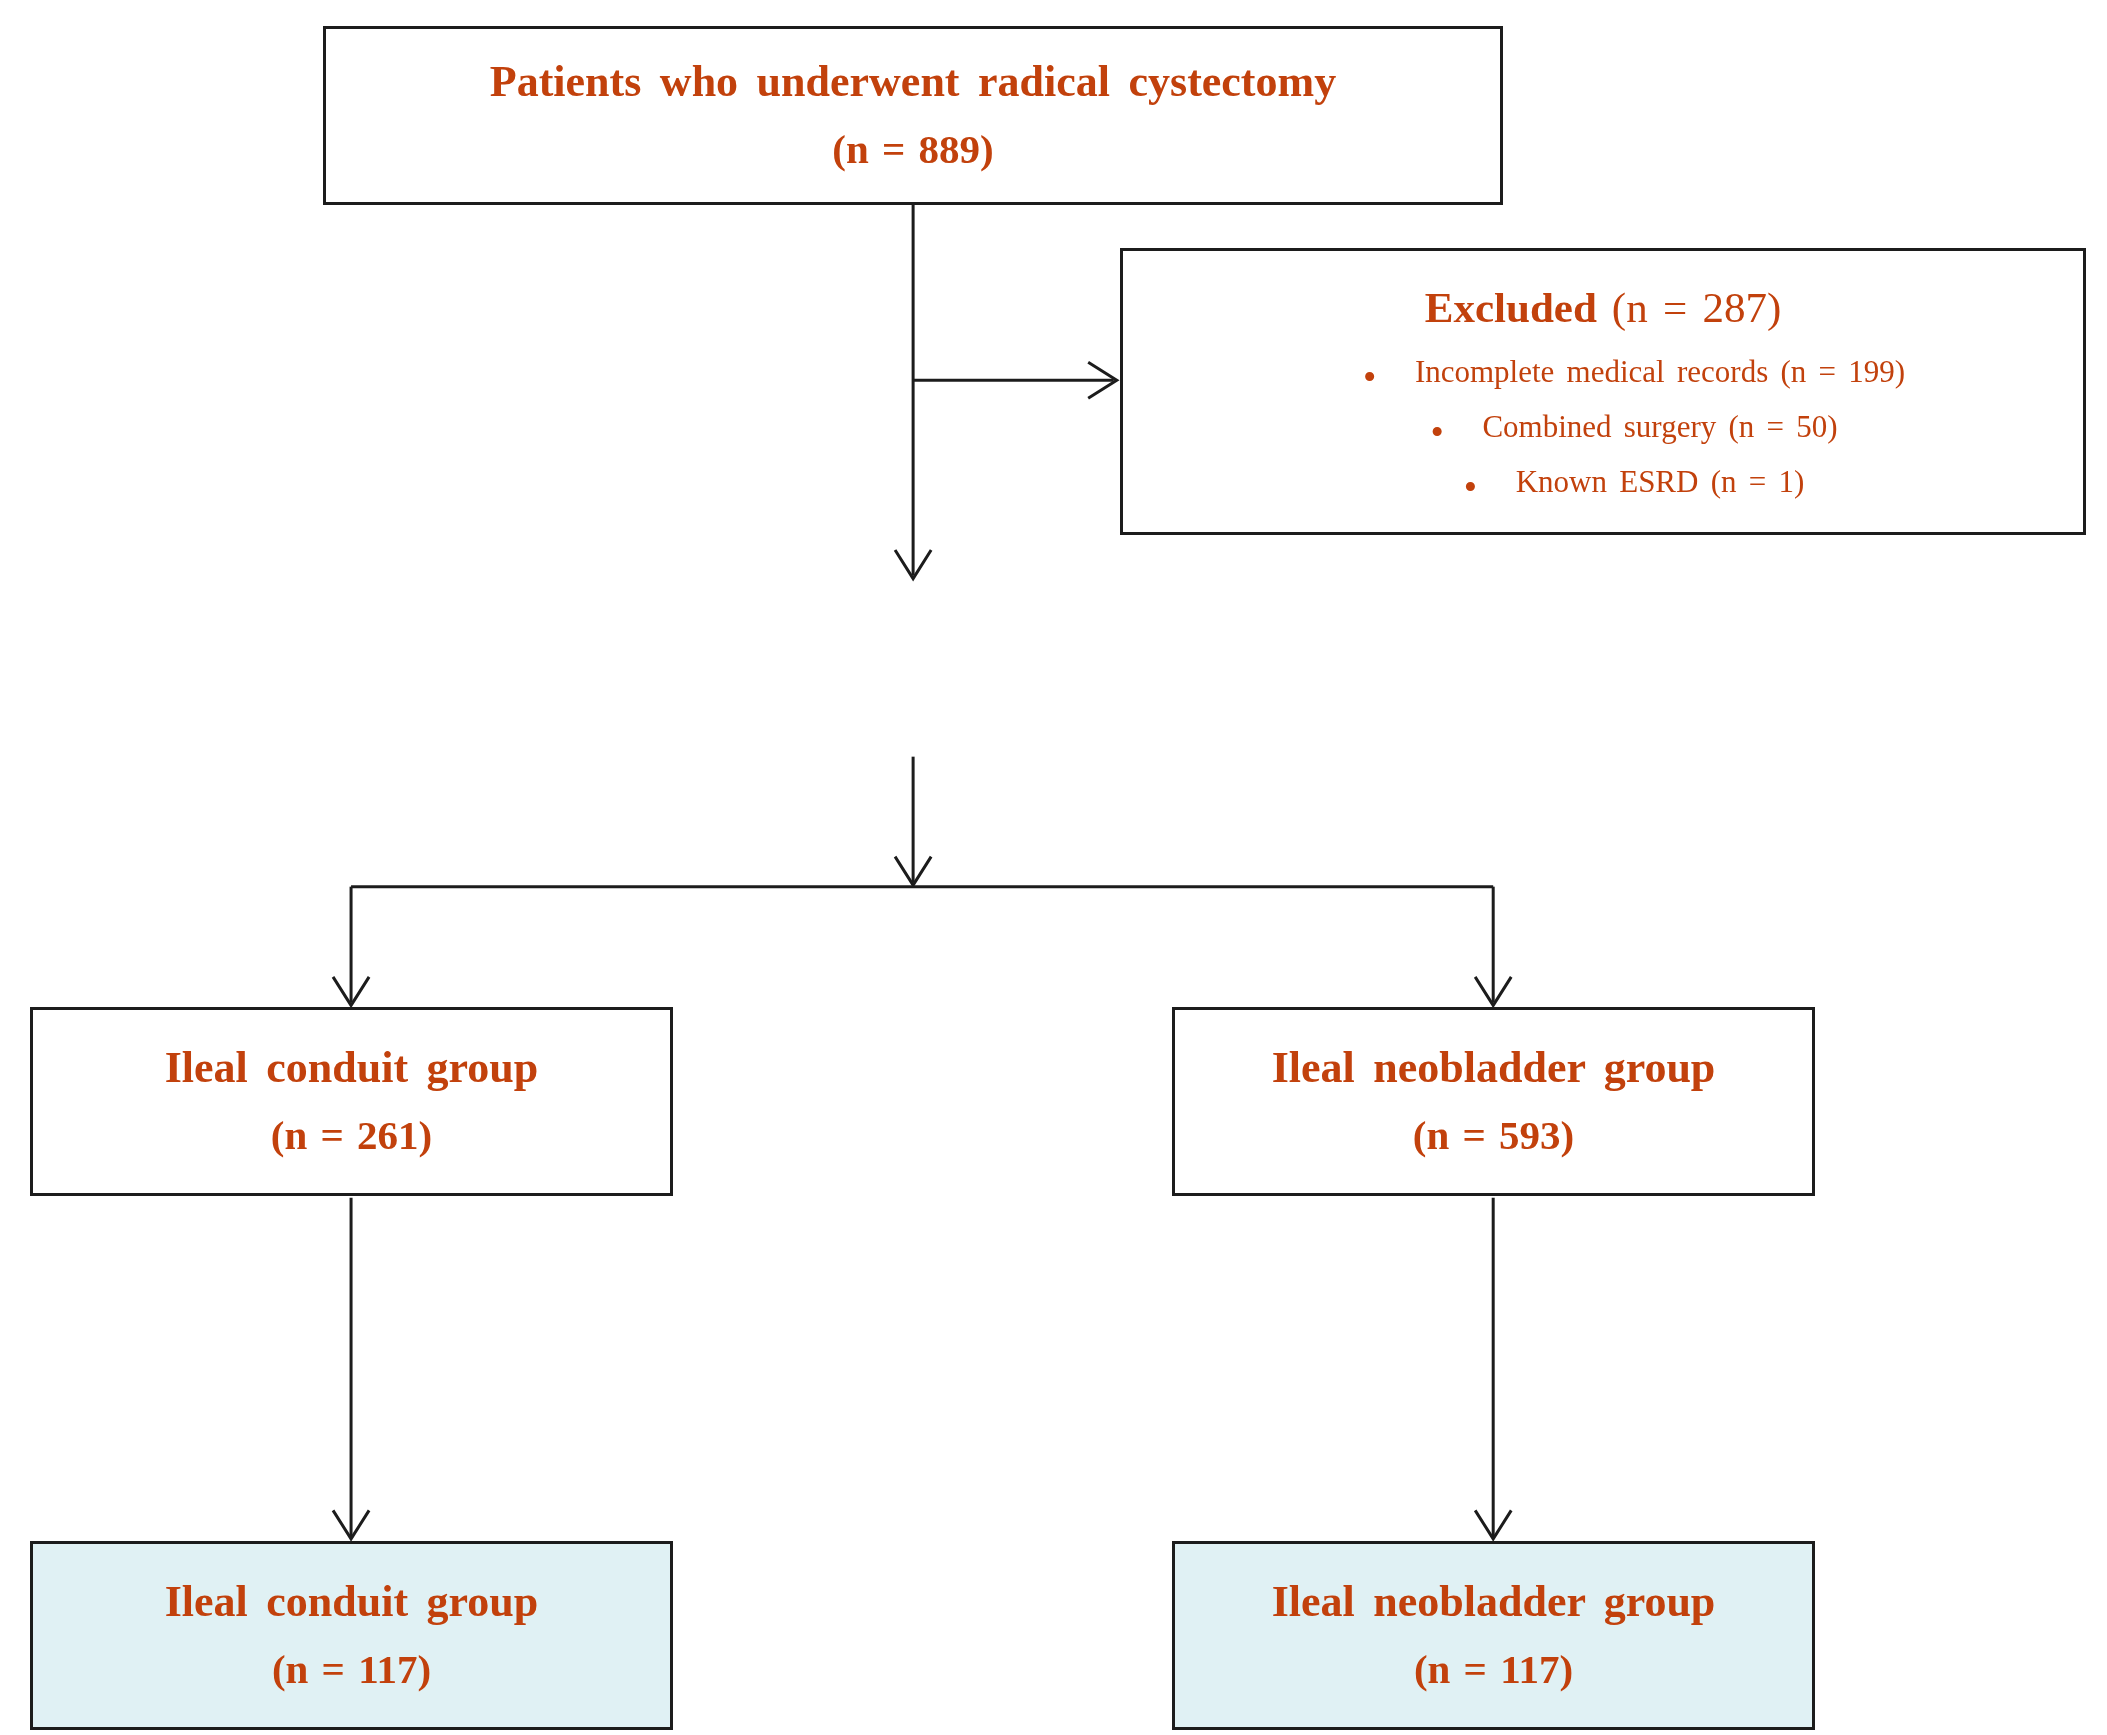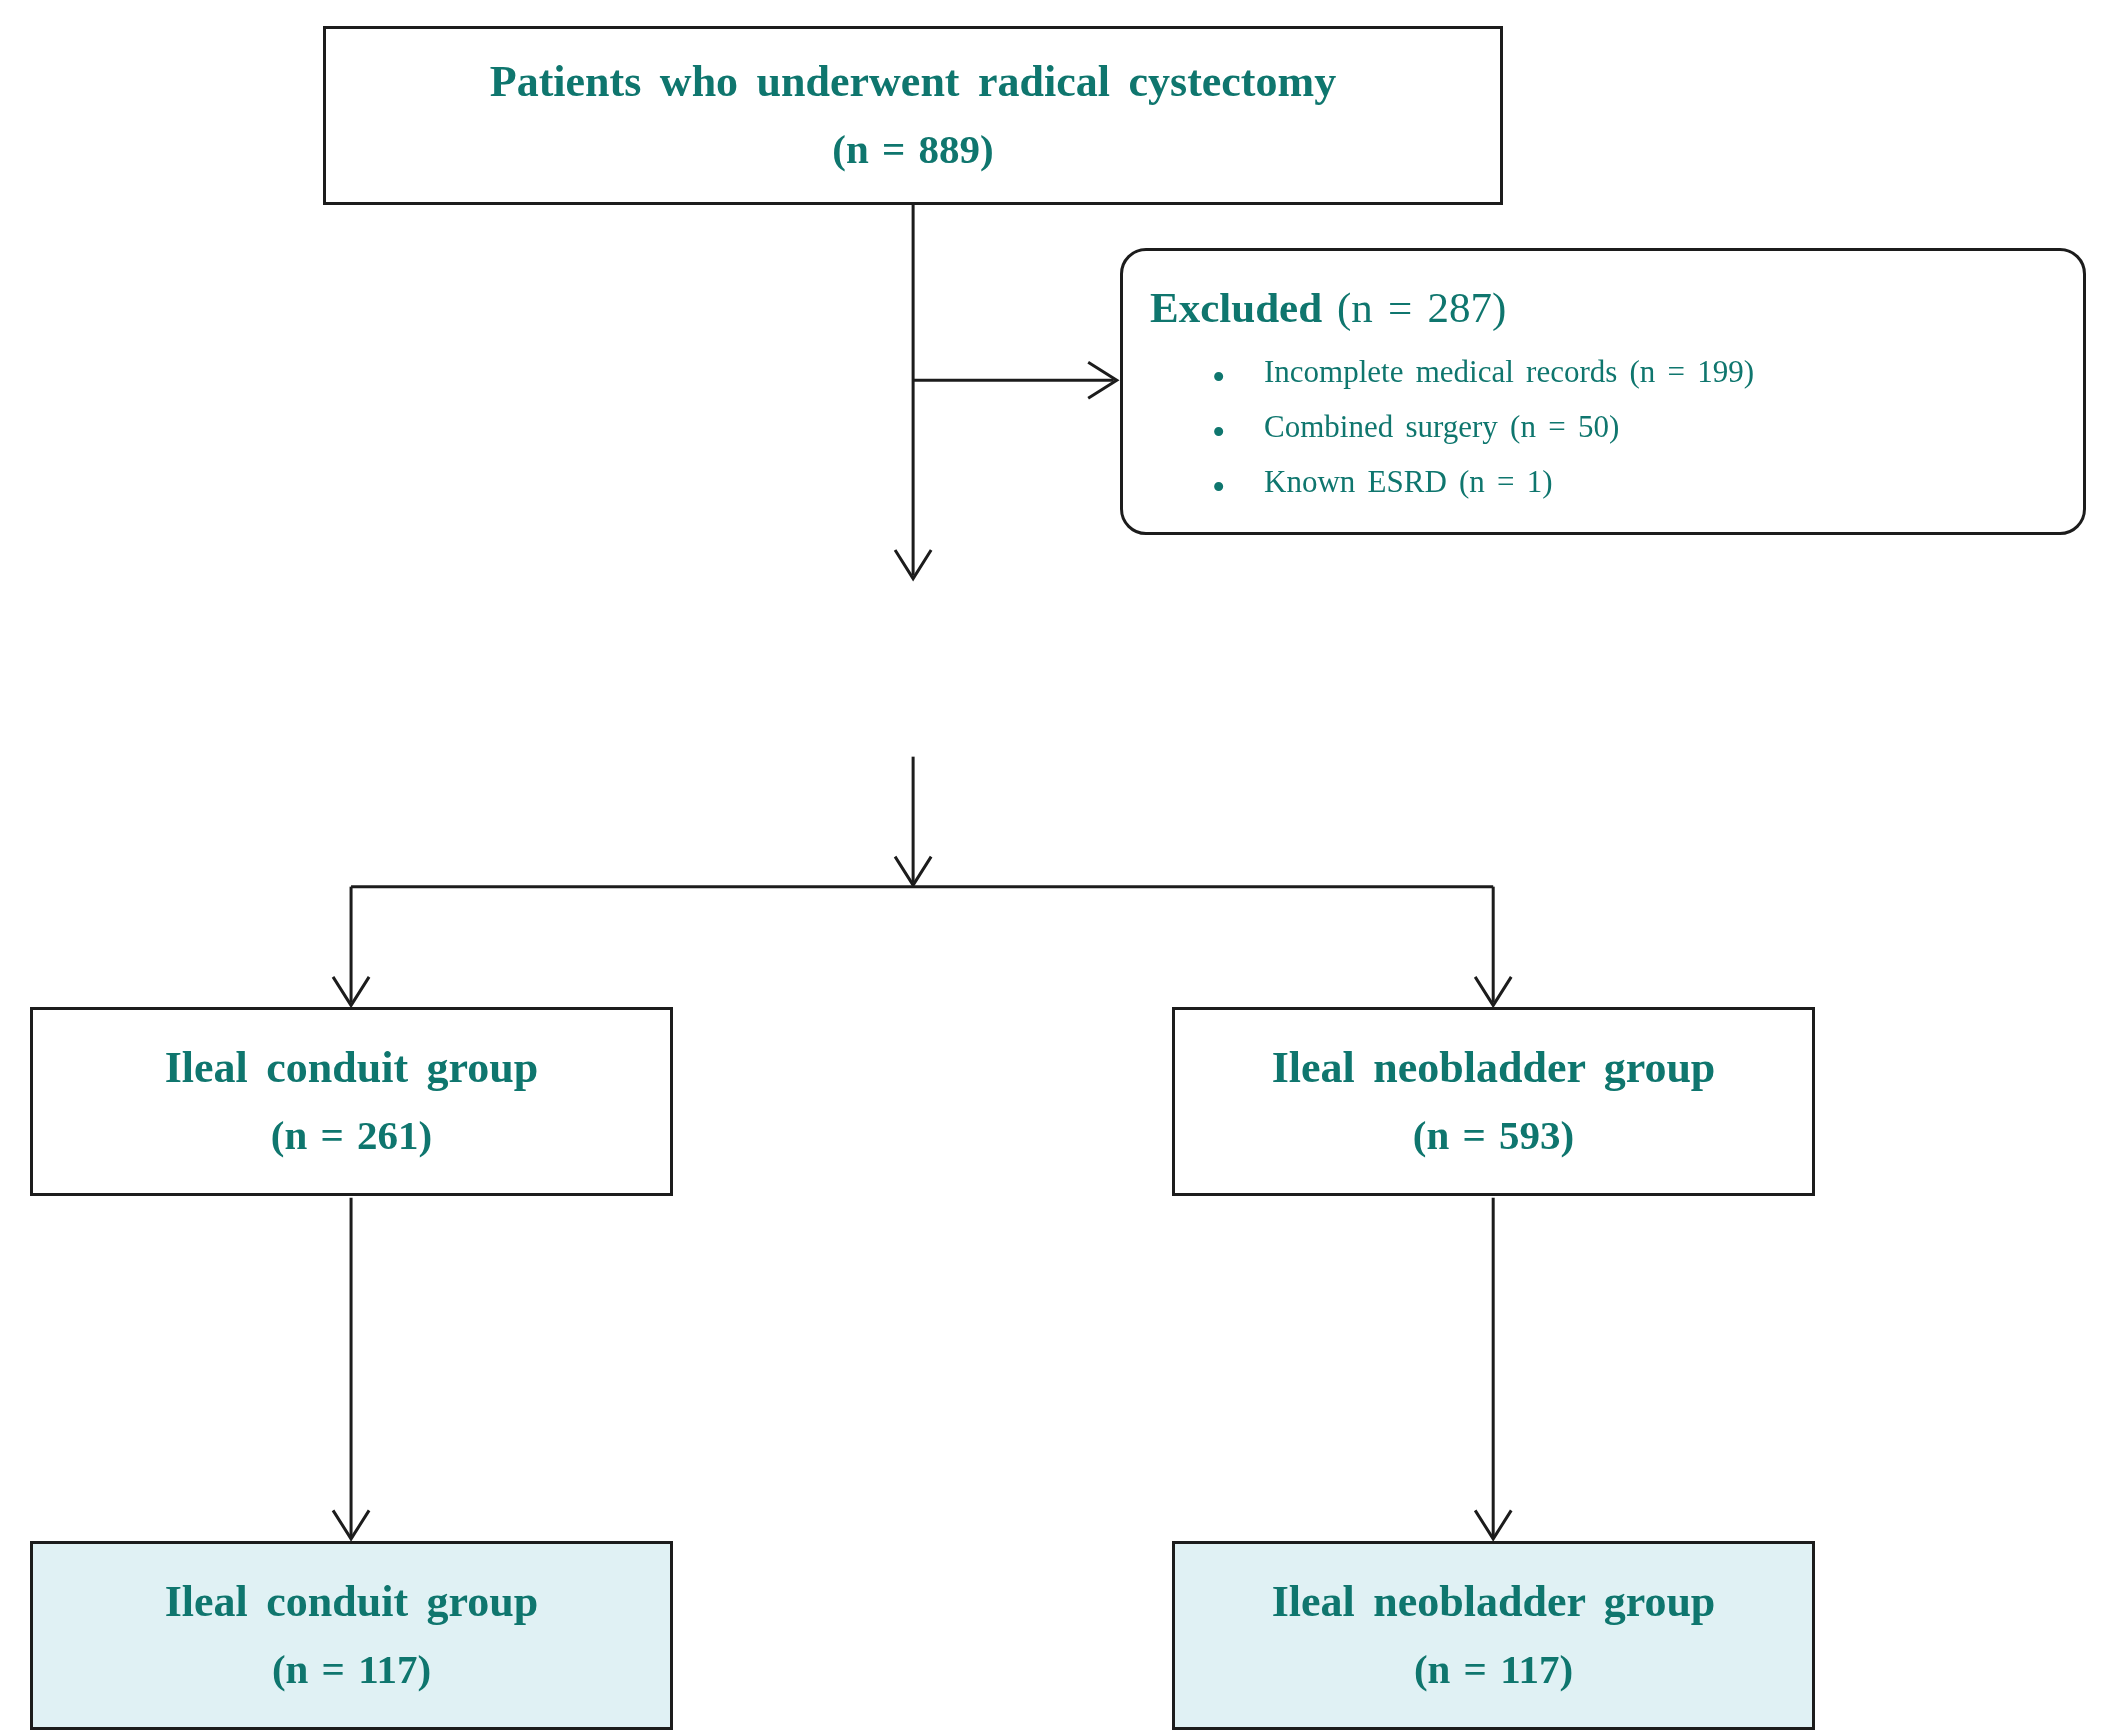--- a/index.html
+++ b/index.html
@@ -2,21 +2,21 @@
 <html style="font-size:12px"><head>
 <meta charset="utf-8">
 <style>
   html, body { margin: 0; padding: 0; background: #ffffff; }
   .canvas {
     position: relative;
     width: 2108px;
     height: 1735px;
     background: #ffffff;
     font-family: "Liberation Serif", serif;
-    color: #0f766e;
+    color: #c2410c;
     overflow: hidden;
   }
   svg.connectors {
     position: absolute;
     left: 0; top: 0;
     width: 2108px; height: 1735px;
   }
   svg.connectors path {
     stroke: #1c1c1c;
     stroke-width: 4;
@@ -42,26 +42,25 @@
     line-height: 1.1;
   }
   .box-count {
     font-weight: bold;
     font-size: 41px;
     word-spacing: 3px;
     text-align: right;
   }
   
   .box.excluded {
-    align-items: flex-start;
+    align-items: center;
     justify-content: center;
     text-align: left;
     padding: 10.5px 27px;
     gap: 5px;
-    border-radius: 26px;
   }
   .excl-title {
     font-size: 43px;
     line-height: 1.55;
     word-spacing: 4.5px;
   }
   .excl-title .bold {
     font-weight: bold;
     display: inline-block;
     margin-right: 15px;

